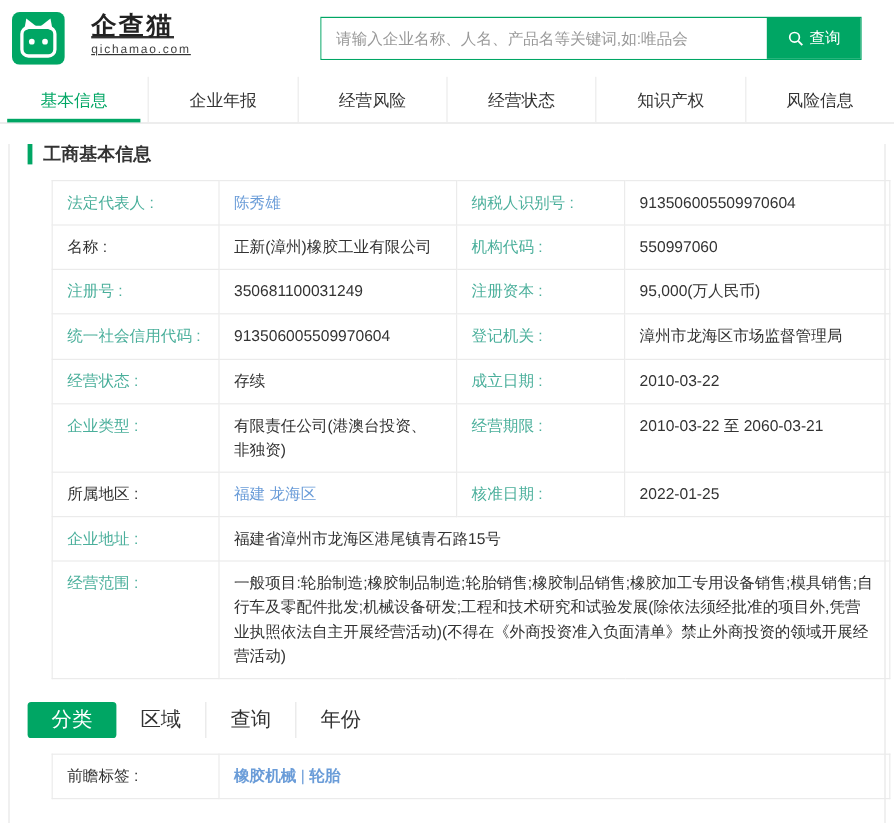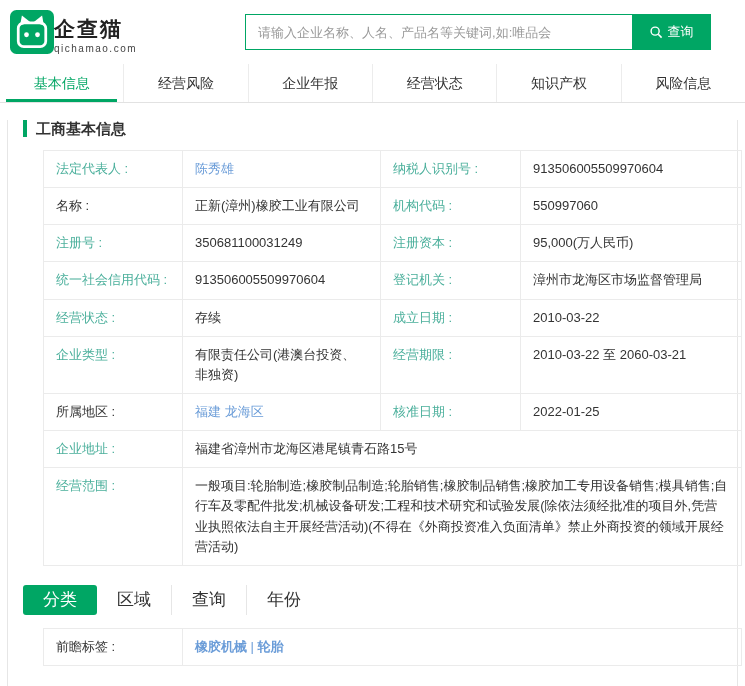--- a/index.html
+++ b/index.html
@@ -5,21 +5,21 @@
   * { box-sizing: border-box; }
   html,body { margin:0; padding:0; }
   body {
     width:745px; height:686px; overflow:hidden;
     font-family:"Liberation Sans","DejaVu Sans",sans-serif;
     font-size:13px; color:#333; background:#fff;
   }
 
   
   .header { height:64px; display:flex; align-items:center; padding:0 27px 0 10px; background:#fff; }
-  .logo { display:flex; align-items:flex-end; gap:0; cursor:pointer; }
+  .logo { display:flex; align-items:flex-start; gap:22px; cursor:pointer;text-decoration:underline; }
   .logo-icon { width:44px; height:44px; flex:0 0 44px; }
   .logo-text-wrap { display:flex; flex-direction:column; line-height:1.1; }
   .logo-title { font-size:21px; font-weight:bold; color:#222; letter-spacing:2px; }
   .logo-sub { font-size:10px; color:#444; letter-spacing:1.5px; margin-top:3px; }
 
   .search-box { margin-left:108px; flex:1; max-width:466px; height:36px; display:flex;
     border:1px solid #00a664; }
   .search-input { flex:1; border:none; outline:none; padding:0 12px; font-size:13px; color:#333;
     font-family:Liberation Sans, sans-serif; }
   .search-input::placeholder { color:#999; }
@@ -91,22 +91,22 @@
           <line x1="10.6" y1="10.6" x2="14.4" y2="14.4" stroke="#fff" stroke-width="1.8"></line>
         </svg>
       </span>
       <span>查询</span>
     </button>
   </div>
 </div>
 
 <div class="nav">
   <div class="nav-tab active">基本信息</div>
+  <div class="nav-tab">企业年报</div>
   <div class="nav-tab">经营风险</div>
-  <div class="nav-tab">企业年报</div>
   <div class="nav-tab">经营状态</div>
   <div class="nav-tab">知识产权</div>
   <div class="nav-tab">风险信息</div>
 </div>
 
 <div class="content">
 
   <div class="section-title">工商基本信息</div>
 
   <table class="info">

